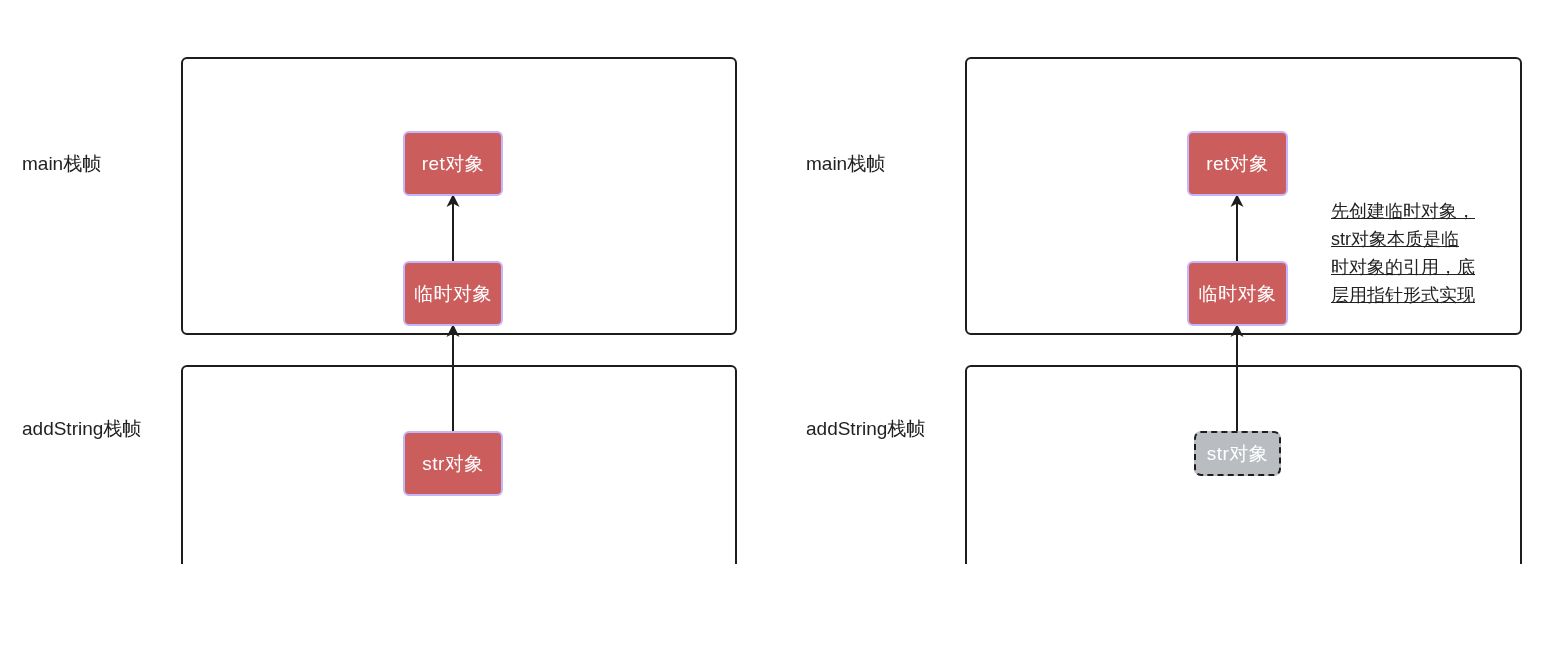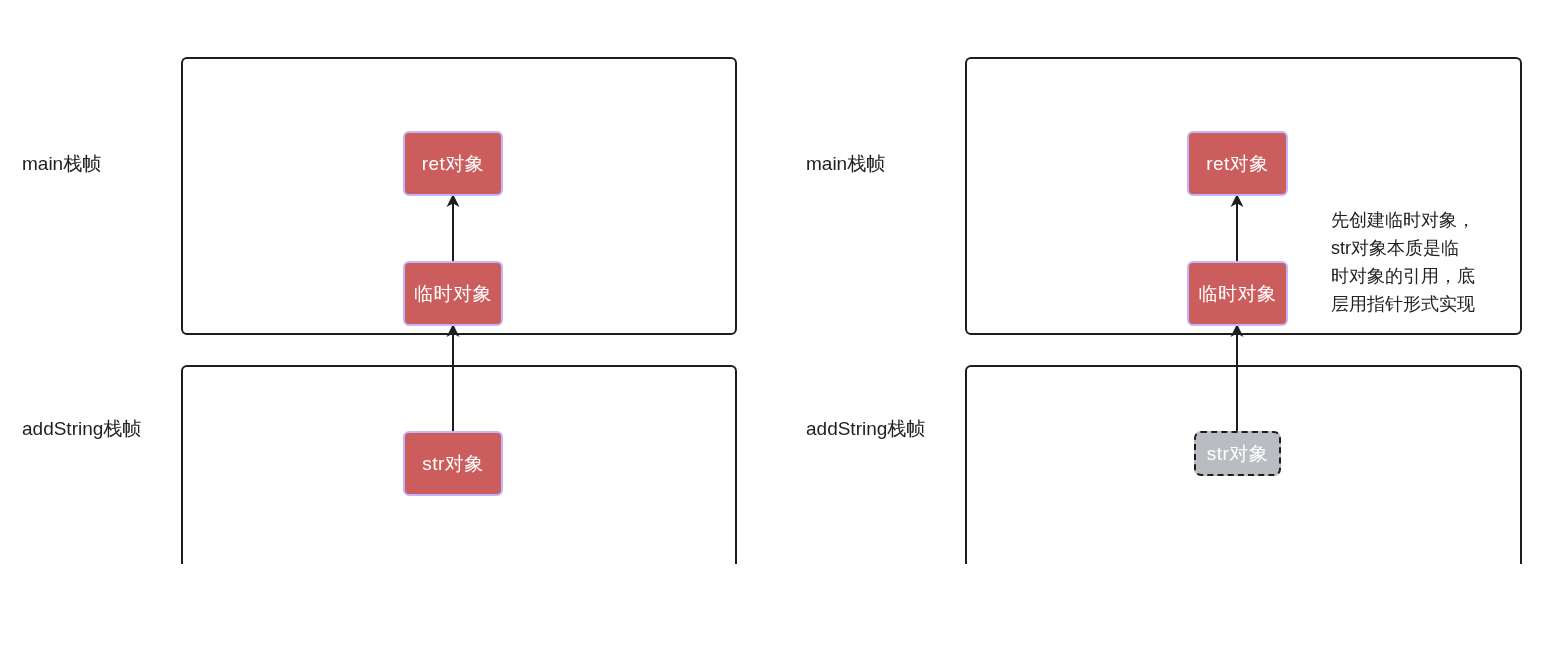--- a/index.html
+++ b/index.html
@@ -126,21 +126,21 @@
       <line x1="16" y1="108" x2="16" y2="8" stroke="#1d1d1d" stroke-width="2"></line>
       <path d="M16 1 L22.5 14 L16 10.5 L9.5 14 Z" fill="#1d1d1d"></path>
     </svg>
 
     <div class="obj obj-red" style="left:1187px; top:131px; width:101px; height:65px;">ret对象</div>
 
     <div class="obj obj-red" style="left:1187px; top:261px; width:101px; height:65px;">临时对象</div>
 
     <div class="obj obj-gray" style="left:1194px; top:431px; width:87px; height:45px;">str对象</div>
 
-    <div class="note" style="left:1331px; top:206px; width:180px;">先创建临时对象，
+    <div class="note" style="left:1331px; top:197px; width:180px;text-decoration:underline;">先创建临时对象，
 str对象本质是临
 时对象的引用，底
 层用指针形式实现</div>
   </div>
 
   <div class="watermark" style="left:1246px; top:608px;">CSDN @Yuzuriha_Inori</div>
 
 </div>
 
 </body></html>

